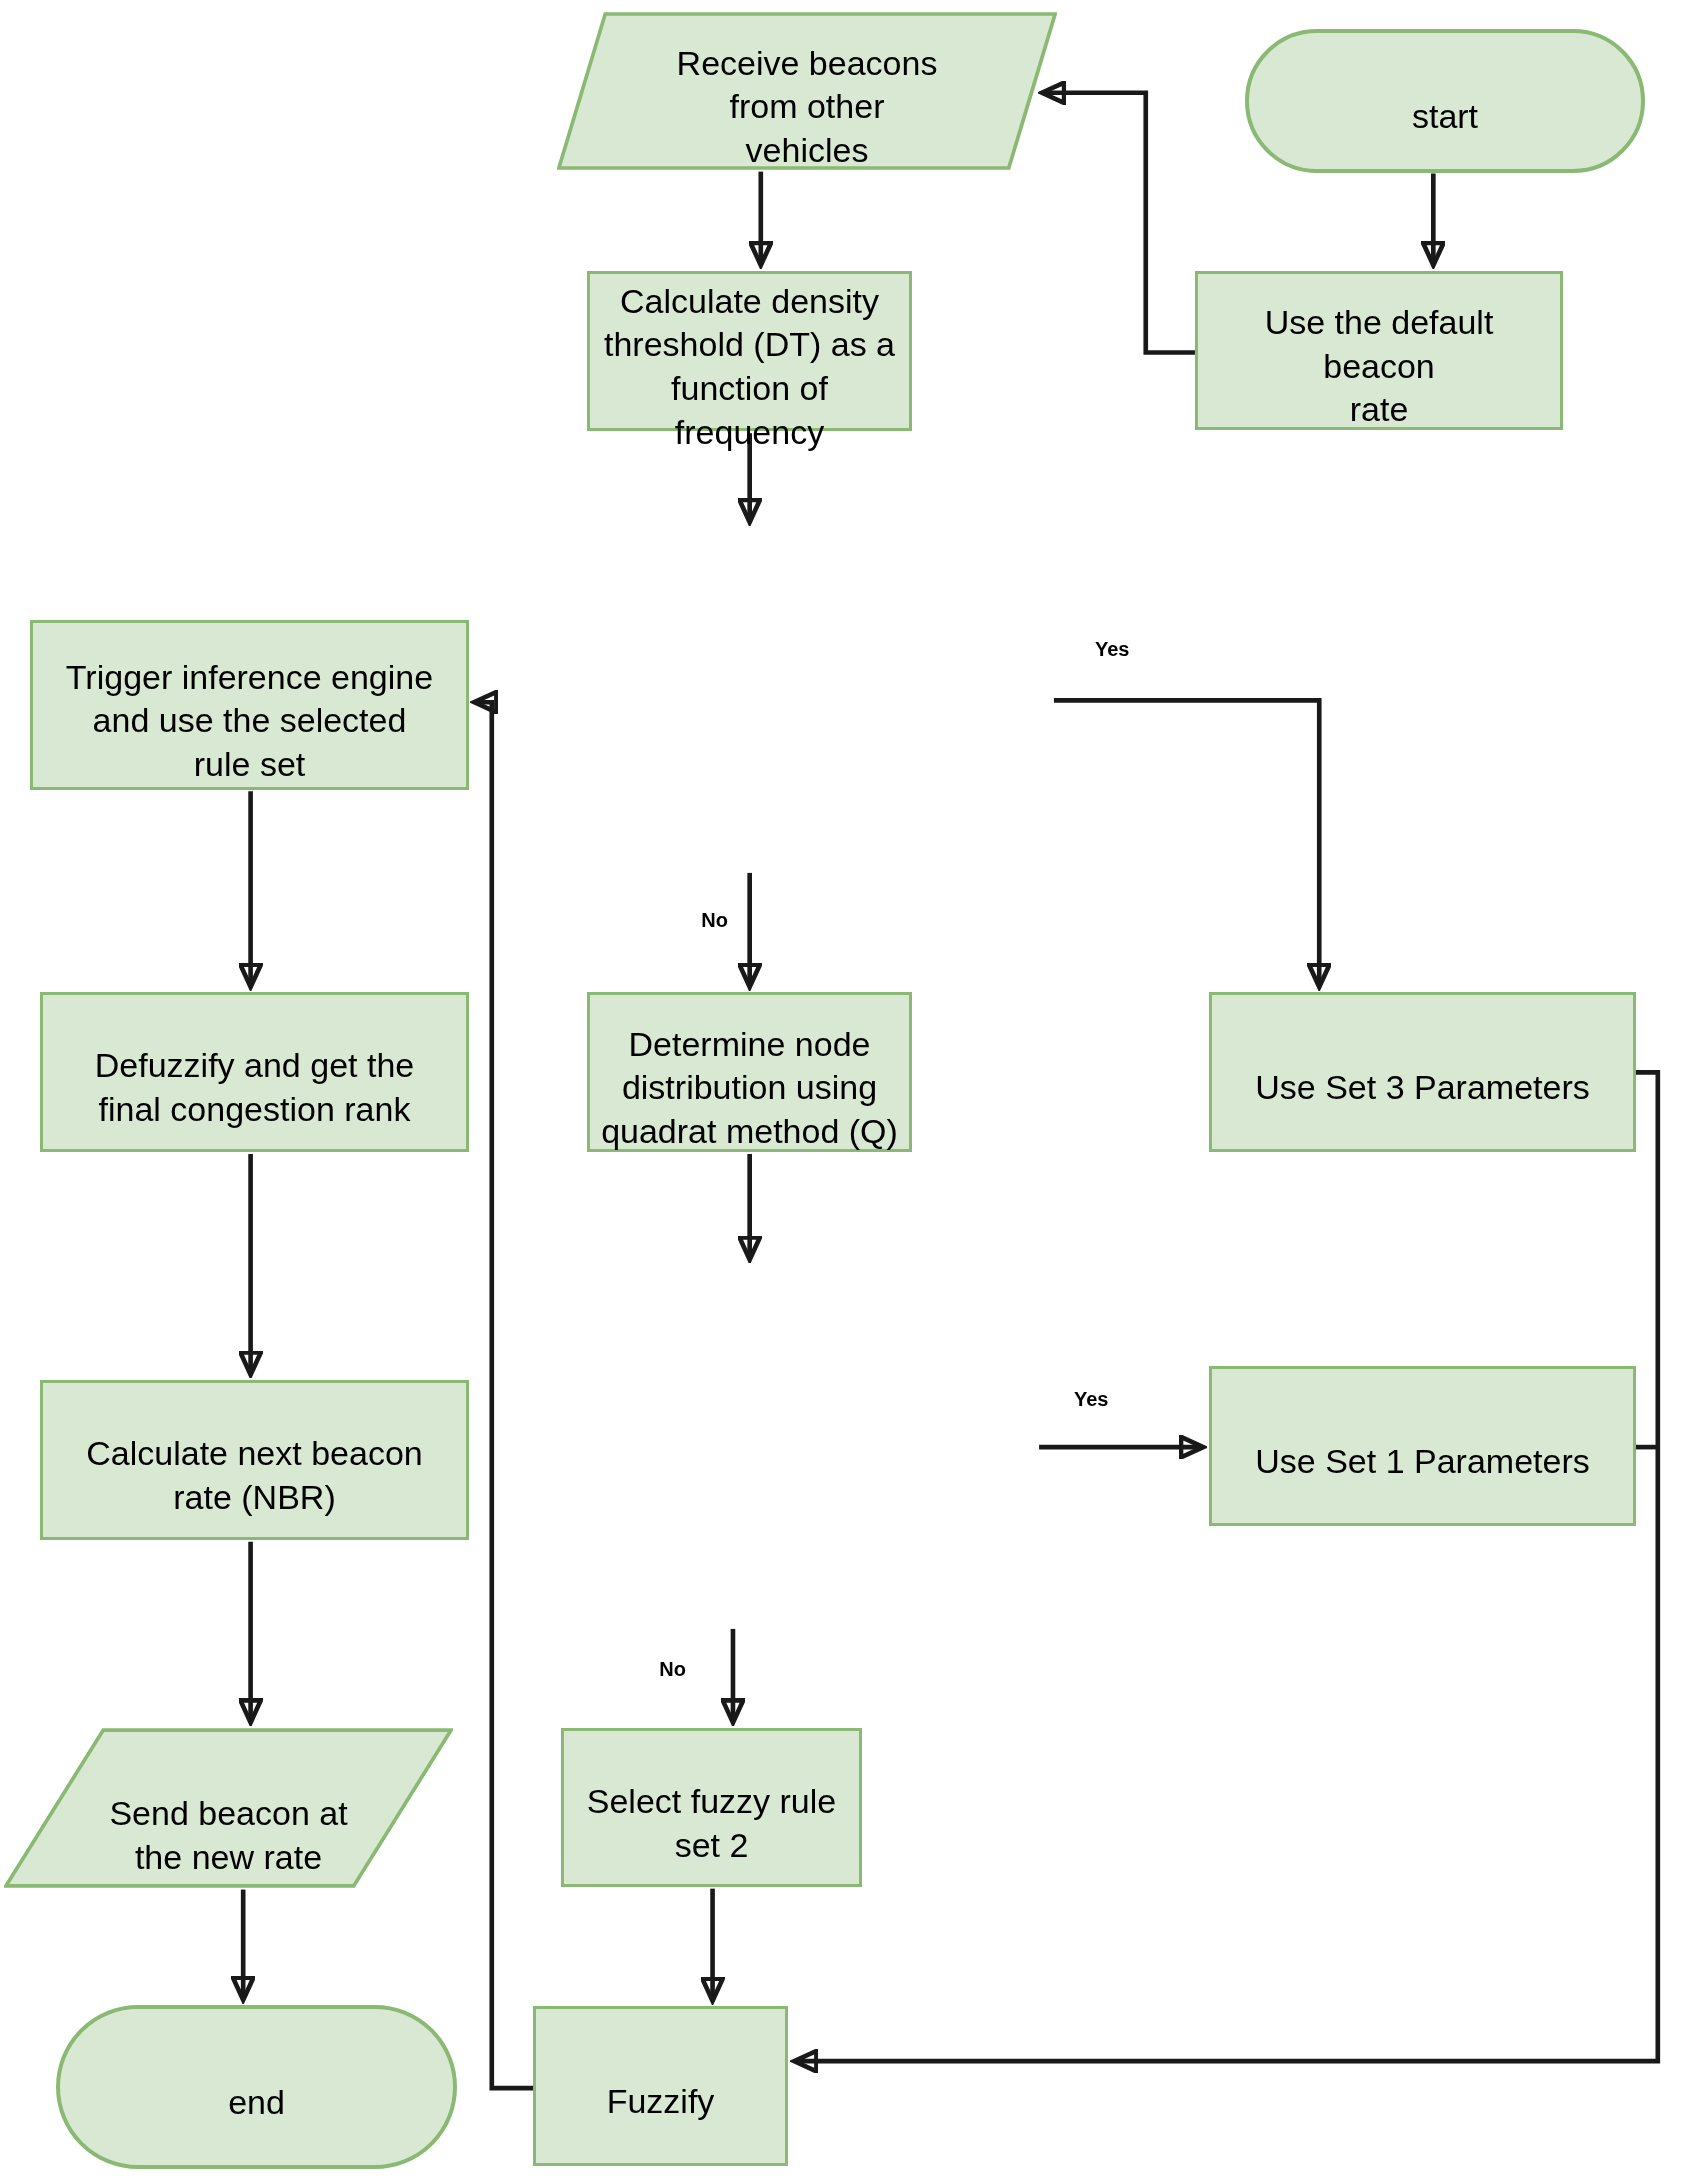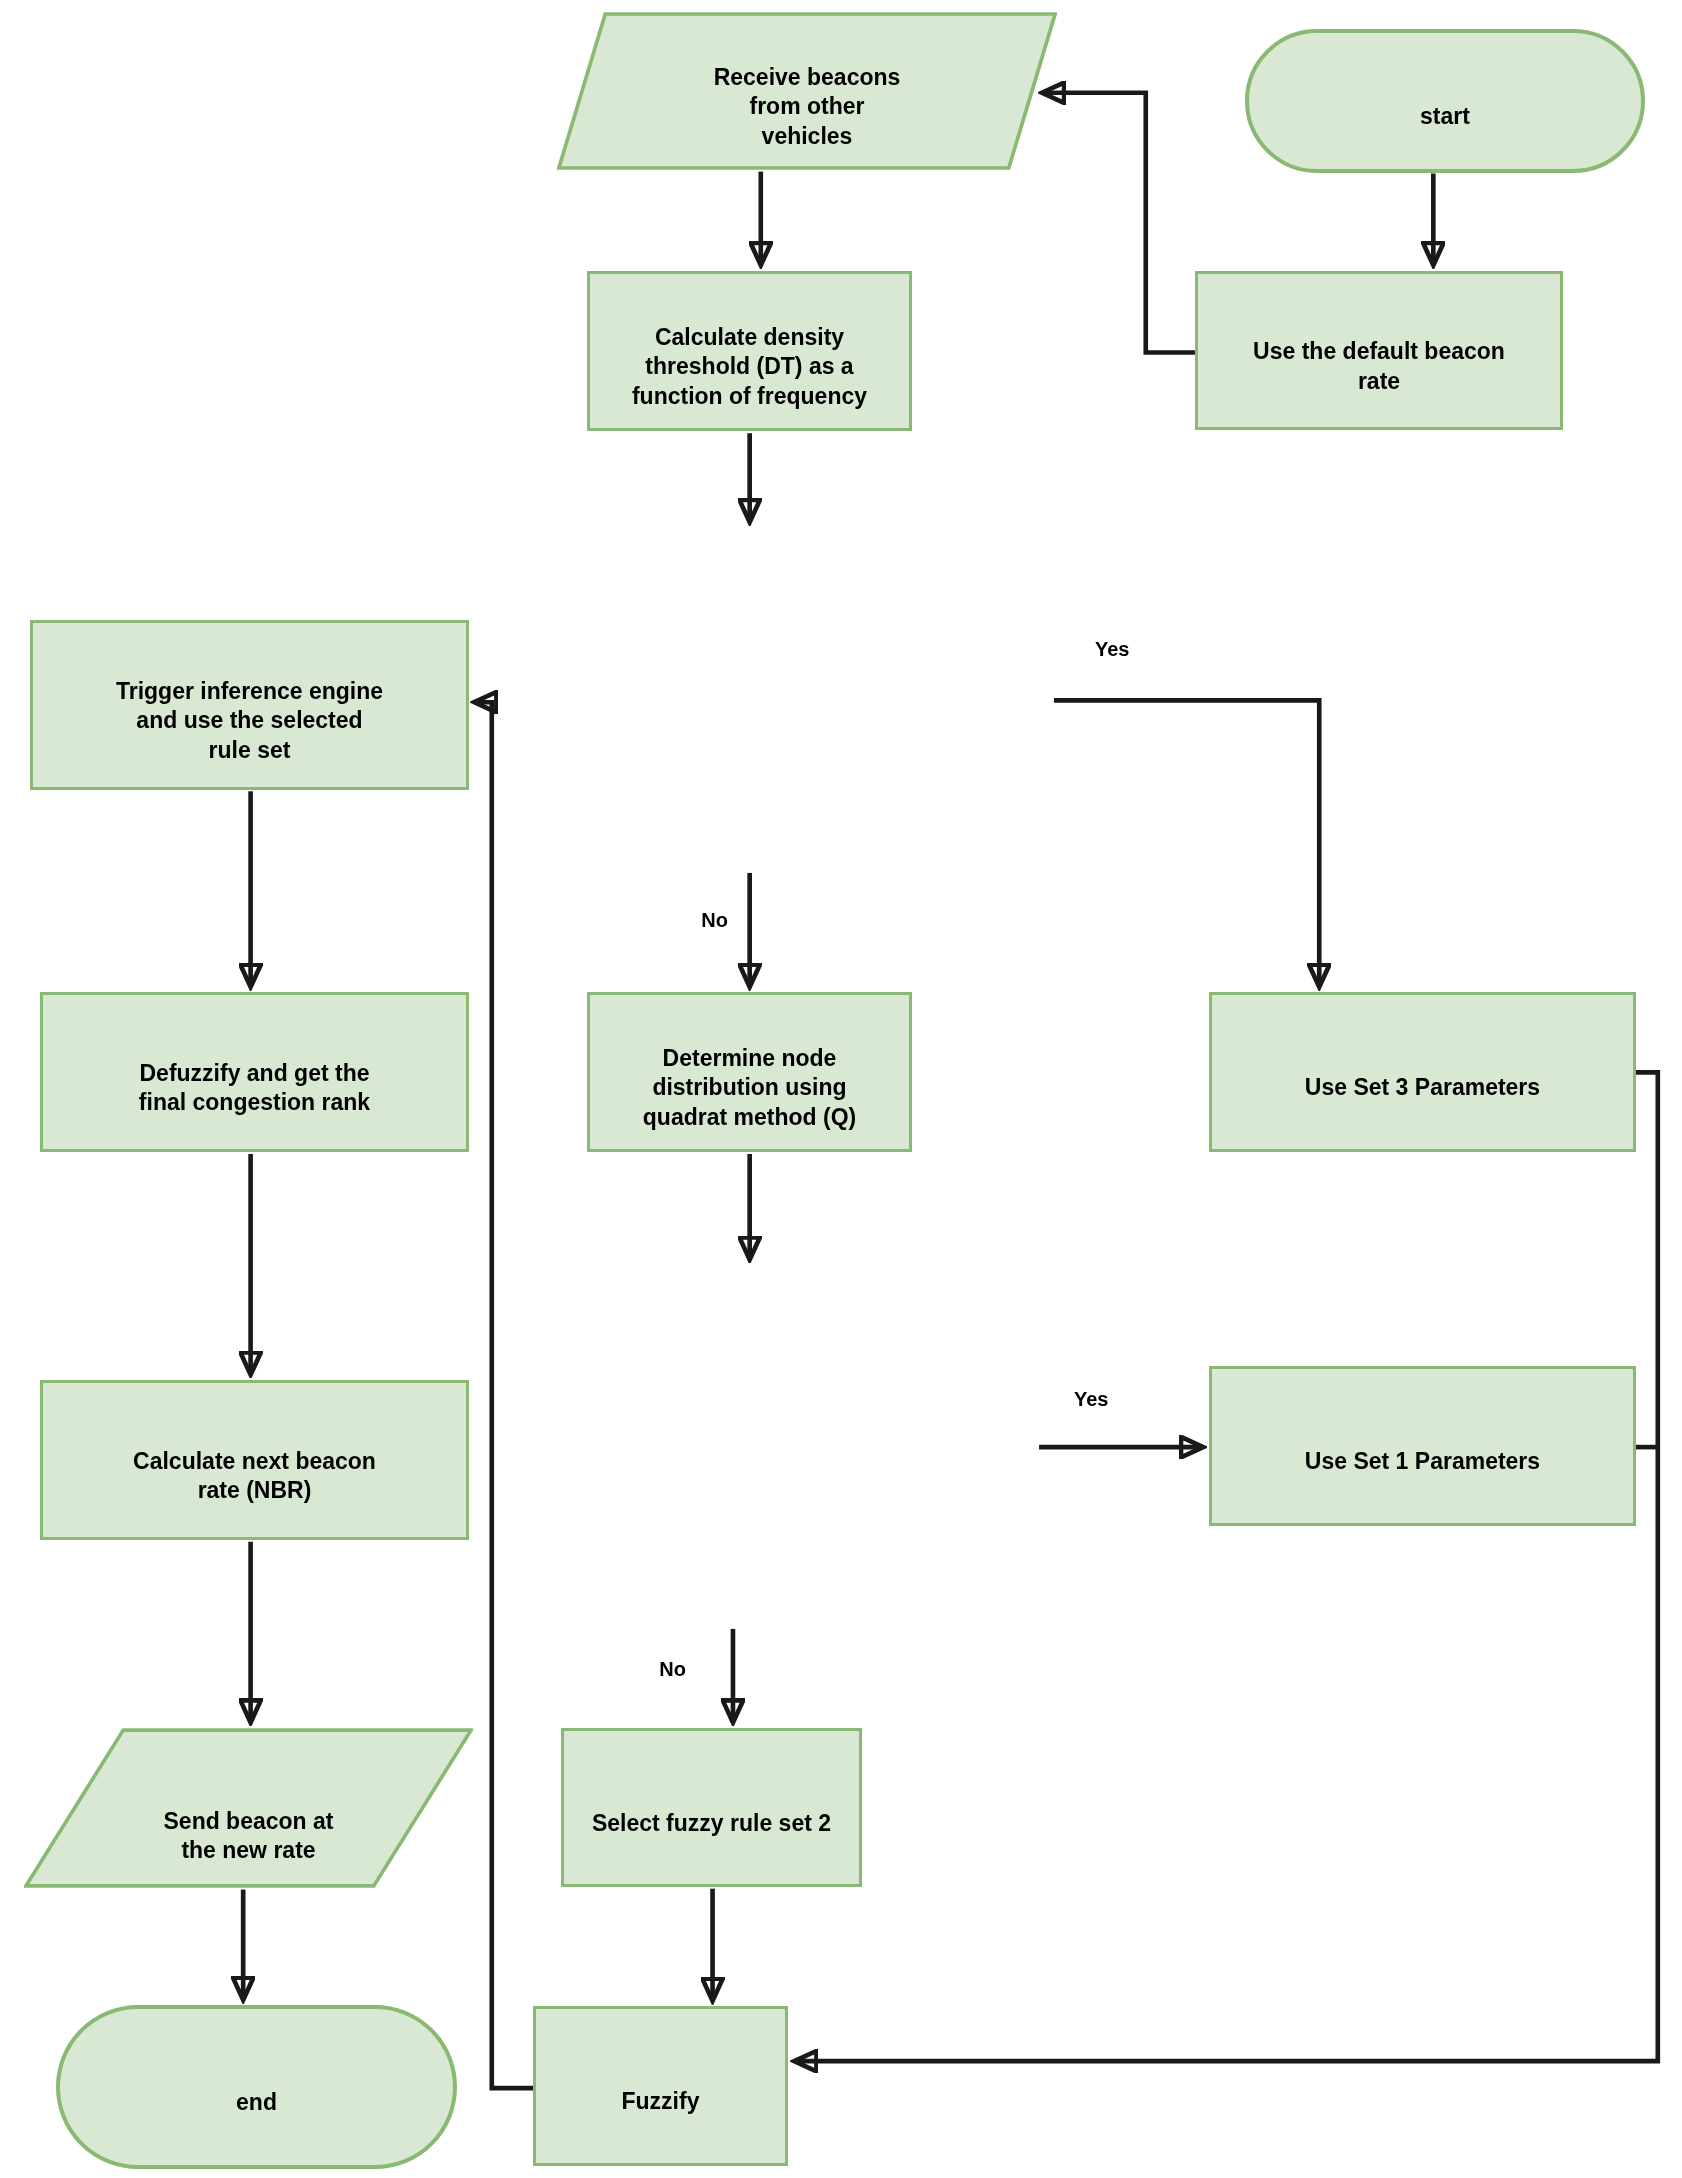--- a/index.html
+++ b/index.html
@@ -16,21 +16,21 @@
     color:var(--text);
     overflow:hidden;
   }
   .connectors{position:absolute;left:0;top:0;width:1683px;height:2179px;}
   .connectors path{fill:none;stroke:var(--arrow);stroke-width:5;}
   .node{position:absolute;box-sizing:border-box;}
   .node .label{
     position:absolute;inset:0;
     display:flex;align-items:center;justify-content:center;
     text-align:center;
-    font-size:23px;font-weight:700;line-height:1.28;
+    font-size:34px;font-weight:400;line-height:1.28;
     white-space:pre-line;
     padding:3.7px 9.3px;
     margin-top:32px;
   }
   .node-rect{
     background:var(--fill);
     border:3.7px solid var(--border);
   }
   .node-stadium{
     background:var(--fill);
@@ -137,21 +137,21 @@
     <span class="label">Trigger inference engine
 and use the selected
 rule set</span>
   </div>
 
   <div class="node node-rect" style="left:40px;top:1380px;width:429px;height:160px;">
     <span class="label">Calculate next beacon
 rate (NBR)</span>
   </div>
 
-  <div class="node" style="left:24px;top:1728px;width:449px;height:184px;">
+  <div class="node" style="left:4px;top:1728px;width:449px;height:184px;">
     <svg class="shape-svg" width="449" height="160" viewBox="0 0 484 172">
       <polygon points="107,2 482,2 377,170 2,170"></polygon>
     </svg>
     <span class="label">Send beacon at
 the new rate</span>
   </div>
 
   <div class="node node-stadium" style="left:56px;top:2005px;width:401px;height:164px;">
     <span class="label">end</span>
   </div>

